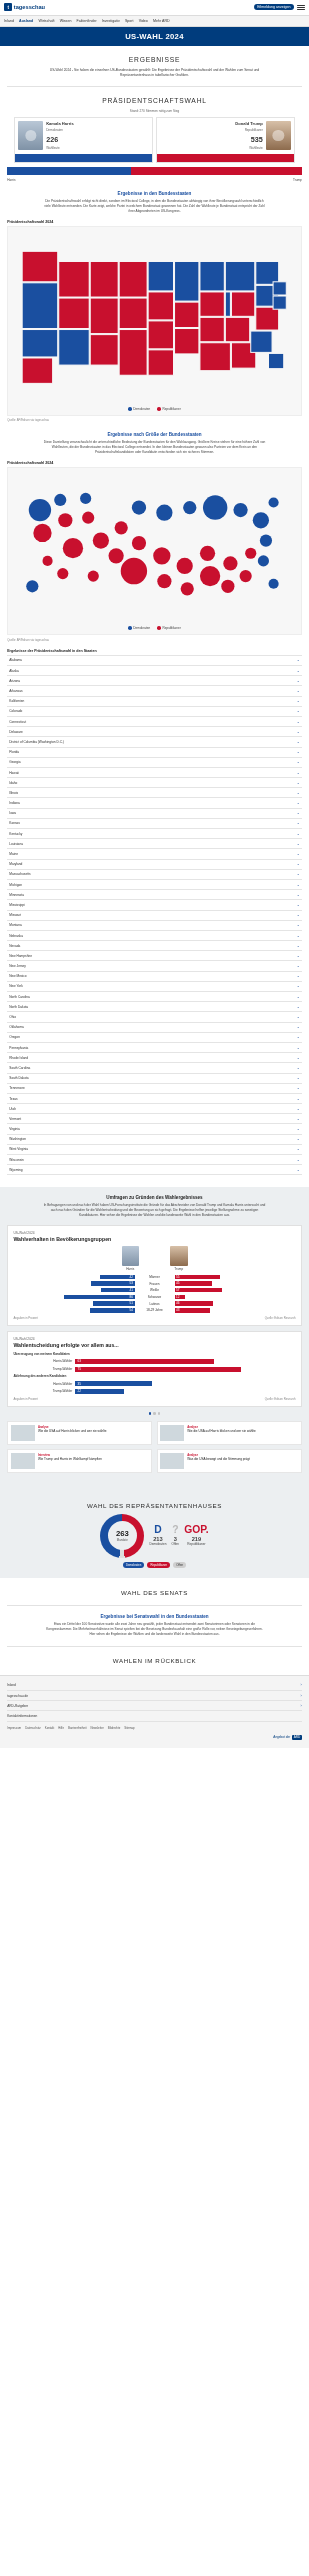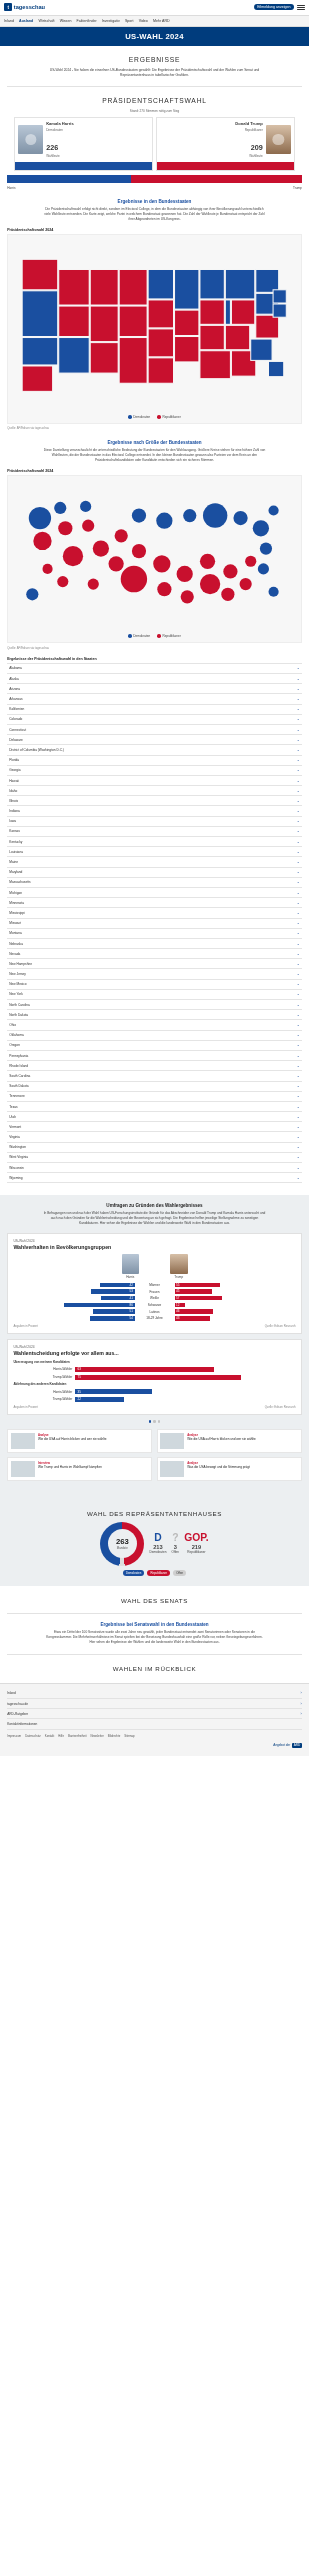--- a/index.html
+++ b/index.html
@@ -94,21 +94,21 @@
   .portrait.trump { background: linear-gradient(#d7c0a8,#8d6b4d); }
   .portrait::after {
     content:""; position:absolute; left:50%; top:30%;
     width:11.3px; height:11.3px; border-radius:50%;
     background: rgba(255,255,255,.45); transform: translateX(-50%);
   }
   .cand-meta { font-size: 3.1px; line-height: 1.5; color: #333; flex:1; }
   .cand.right .cand-meta { text-align: right; }
   .cand-name { font-weight: bold; font-size: 4.1px; margin-bottom: 1px; }
   .cand-party { color: #666; }
-  .cand-votes { font-size: 7.2px; font-weight: bold; margin-top: 11px; }
+  .cand-votes { font-size: 7.2px; font-weight: bold; margin-top: 3px; }
   .cand-bar { height: 8.2px; display: flex; }
   .bar-blue { background: #1a4fa0; }
   .bar-red  { background: #c8102e; }
 
   .split-bar { display: flex; height: 8.2px; margin: 4.1px 0 2.1px; }
   .split-bar .b { background: #1a4fa0; }
   .split-bar .r { background: #c8102e; }
   .split-legend { display: flex; justify-content: space-between; font-size: 3.1px; color:#444; }
 
   
@@ -288,21 +288,21 @@
         </div>
       </div>
       <div class="cand-bar bar-blue"></div>
     </div>
     <div class="cand right">
       <div class="cand-top">
         <div class="portrait trump"></div>
         <div class="cand-meta">
           <div class="cand-name">Donald Trump</div>
           <div class="cand-party">Republikaner</div>
-          <div class="cand-votes">209</div>
+          <div class="cand-votes">535</div>
           <div class="cand-party">Wahlleute</div>
         </div>
       </div>
       <div class="cand-bar bar-red"></div>
     </div>
   </div>
 
   <div class="split-bar">
     <div class="b" id="split-b" style="width:42%"></div>
     <div class="r" id="split-r" style="width:58%"></div>

